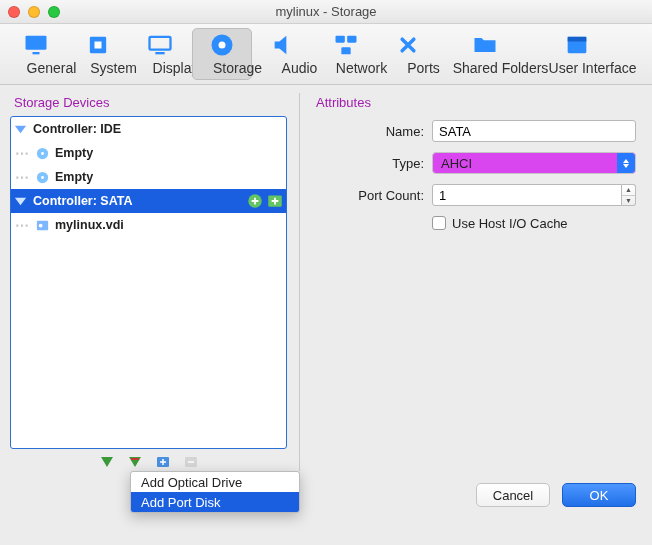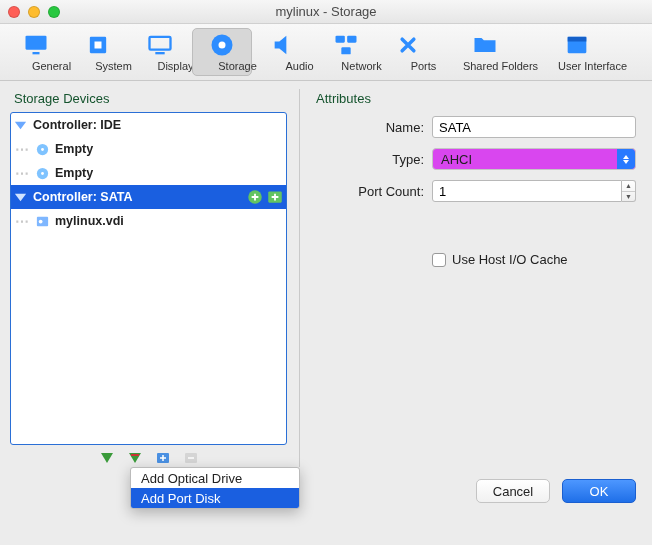--- a/index.html
+++ b/index.html
@@ -6,24 +6,24 @@
   body { margin:0; background:#ececec; width:652px; height:545px; overflow:hidden; font-size:13px; color:#222;}
   .titlebar { height:24px; display:flex; align-items:center; padding:0 8px; background:linear-gradient(#f6f6f6,#e6e6e6); border-bottom:1px solid #d0d0d0; position:relative;}
   .traffic { display:flex; gap:8px; }
   .tl { width:12px; height:12px; border-radius:50%; border:1px solid rgba(0,0,0,.15);}
   .tl.red{background:#ff5f57;} .tl.yel{background:#febc2e;} .tl.grn{background:#28c840;}
   .title { position:absolute; left:0; right:0; text-align:center; font-size:13px; color:#4a4a4a; pointer-events:none;}
   .toolbar { display:flex; background:linear-gradient(#f8f8f8,#e9e9e9); border-bottom:1px solid #c8c8c8; padding:4px 6px; gap:2px;}
   .tb { width:60px; display:flex; flex-direction:column; align-items:center; justify-content:center; padding:4px 2px; border-radius:5px; cursor:default;}
   .tb.sel { background:#d7d7d7; border:1px solid #bdbdbd; padding:3px 1px;}
   .tb .ic { width:28px; height:26px; display:flex; align-items:center; justify-content:center; }
-  .tb .lbl { font-size:11px; color:#333; margin-top:2px; white-space:nowrap;margin-left:31px;}
+  .tb .lbl { font-size:14px; color:#333; margin-top:2px; white-space:nowrap;margin-left:31px;}
   .tb.wide{width:90px;}
   .body { display:flex; padding:8px 10px 4px 10px; gap:8px; height:390px;}
-  .panel-title { font-size:13px; color:#14532d; margin:2px 0 6px 4px;}
+  .panel-title { font-size:13px; color:#a21caf; margin:2px 0 6px 4px;}
   .left { width:280px; display:flex; flex-direction:column;}
   .tree { flex:1; background:#fff; border:1px solid #2a6fd6; border-radius:3px; overflow:hidden; position:relative;}
   .row { display:flex; align-items:center; height:24px; font-size:12.5px; position:relative;font-weight:bold;}
   .row.sel { background:#1a5fe0; color:#fff;}
   .row .ic { width:18px; height:18px; display:flex; align-items:center; justify-content:center; margin-right:4px;}
   .row .guide { width:22px; display:flex; align-items:center; justify-content:center; color:#c8c8c8; font-size:14px;}
   .row .ic svg { width:15px; height:15px; }
   .row .txt { flex:1; white-space:nowrap; overflow:hidden; text-overflow:ellipsis;}
   .row .rb { width:18px; height:18px; margin-right:2px; display:flex; align-items:center; justify-content:center;}
   .strip { display:flex; justify-content:center; gap:8px; padding:4px 0 0 0; position:relative;}
@@ -39,21 +39,21 @@
   input[type=text].native { width:100%; height:22px; border:1px solid #b8b8b8; border-radius:3px; padding:0 6px; font-size:13px; background:#fff;}
   .select { position:relative; width:100%; height:22px; border:1px solid #c5c5c5; border-radius:4px; background:#d946ef; display:flex; align-items:center; padding:0 22px 0 8px; font-size:13px;}
   .select .knob { position:absolute; right:0; top:0; bottom:0; width:18px; background:#2879ff; border-radius:0 4px 4px 0; display:flex; flex-direction:column; align-items:center; justify-content:center;}
   .select .knob::before{content:""; border-left:3px solid transparent; border-right:3px solid transparent; border-bottom:4px solid #fff; margin-bottom:1px;}
   .select .knob::after{content:""; border-left:3px solid transparent; border-right:3px solid transparent; border-top:4px solid #fff;}
   .stepper { display:flex; align-items:center;}
   .stepper input { flex:1; height:22px; border:1px solid #b8b8b8; border-radius:3px 0 0 3px; padding:0 6px; font-size:13px;}
   .stepctl { width:14px; height:22px; border:1px solid #bbb; border-left:0; border-radius:0 3px 3px 0; background:linear-gradient(#fff,#eee); display:flex; flex-direction:column;}
   .stepctl div{flex:1; display:flex; align-items:center; justify-content:center; font-size:7px; color:#555;}
   .stepctl div:first-child{border-bottom:1px solid #ccc;}
-  .chk { display:flex; align-items:flex-end; gap:6px;margin-top:40px;}
+  .chk { display:flex; align-items:flex-start; gap:6px;}
   .chk .box { width:14px; height:14px; border:1px solid #999; border-radius:3px; background:#fff;}
   .footer { display:flex; justify-content:flex-end; gap:12px; padding:8px 16px 14px 0;}
   .btn { min-width:74px; height:24px; border-radius:5px; display:flex; align-items:center; justify-content:center; font-size:13px;}
   .btn.cancel { background:linear-gradient(#fff,#f1f1f1); border:1px solid #c4c4c4; color:#222;}
   .btn.ok { background:linear-gradient(#4d97ff,#1f6fe8); border:1px solid #1a5fd0; color:#fff;}
   .sep { width:1px; background:#c9c9c9; margin:0 4px;}
   .tbicon { fill:#2d8dff; }
 </style>
 </head>
 <body>

